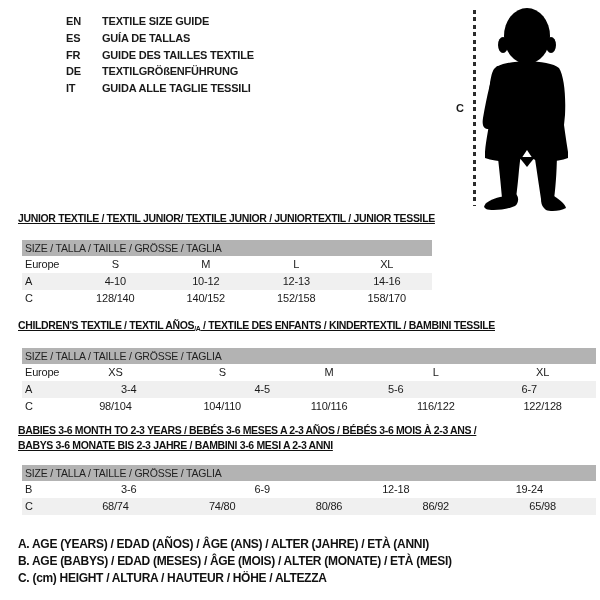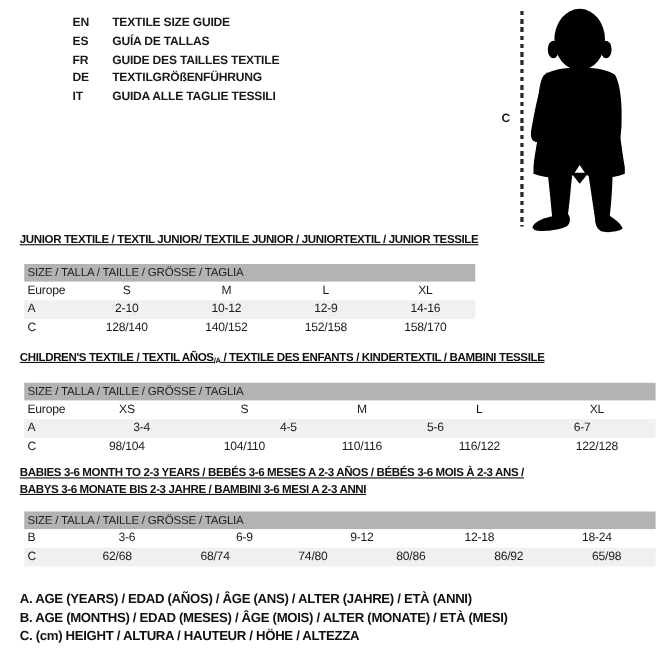--- a/index.html
+++ b/index.html
@@ -95,23 +95,23 @@
       <div class="bar">SIZE / TALLA / TAILLE / GRÖSSE / TAGLIA</div>
       <div class="row">
         <span class="lbl">Europe</span>
         <span class="cell">S</span>
         <span class="cell">M</span>
         <span class="cell">L</span>
         <span class="cell">XL</span>
       </div>
       <div class="row alt">
         <span class="lbl">A</span>
-        <span class="cell">2-10</span>
+        <span class="cell">4-10</span>
         <span class="cell">10-12</span>
-        <span class="cell">12-9</span>
+        <span class="cell">12-13</span>
         <span class="cell">14-16</span>
       </div>
       <div class="row">
         <span class="lbl">C</span>
         <span class="cell">128/140</span>
         <span class="cell">140/152</span>
         <span class="cell">152/158</span>
         <span class="cell">158/170</span>
       </div>
     </div>
@@ -147,34 +147,32 @@
   <div class="tbl-title" style="top:423px">
     <div>BABIES 3-6 MONTH TO 2-3 YEARS / BEBÉS 3-6 MESES A 2-3 AÑOS / BÉBÉS 3-6 MOIS À 2-3 ANS /</div>
     <div>BABYS 3-6 MONATE BIS 2-3 JAHRE / BAMBINI 3-6 MESI A 2-3 ANNI</div>
   </div>
   <div class="tbl t3" style="top:465px">
       <div class="bar">SIZE / TALLA / TAILLE / GRÖSSE / TAGLIA</div>
       <div class="row">
         <span class="lbl">B</span>
         <span class="cell">3-6</span>
         <span class="cell">6-9</span>
-        <span class="cell">9-12</span>
         <span class="cell">12-18</span>
-        <span class="cell">18-24</span>
+        <span class="cell">19-24</span>
       </div>
       <div class="row alt">
         <span class="lbl">C</span>
-        <span class="cell">62/68</span>
         <span class="cell">68/74</span>
         <span class="cell">74/80</span>
         <span class="cell">80/86</span>
         <span class="cell">86/92</span>
         <span class="cell">65/98</span>
       </div>
     </div>
 
   <div class="footnotes">
     <div class="foot-line">A. AGE (YEARS) / EDAD (AÑOS) / ÂGE (ANS) / ALTER (JAHRE) / ETÀ (ANNI)</div>
-    <div class="foot-line">B. AGE (MONTHS) / EDAD (MESES) / ÂGE (MOIS) / ALTER (MONATE) / ETÀ (MESI)</div>
+    <div class="foot-line">B. AGE (BABYS) / EDAD (MESES) / ÂGE (MOIS) / ALTER (MONATE) / ETÀ (MESI)</div>
     <div class="foot-line">C. (cm) HEIGHT / ALTURA / HAUTEUR / HÖHE / ALTEZZA</div>
   </div>
 
 </div>
 
 </body></html>

